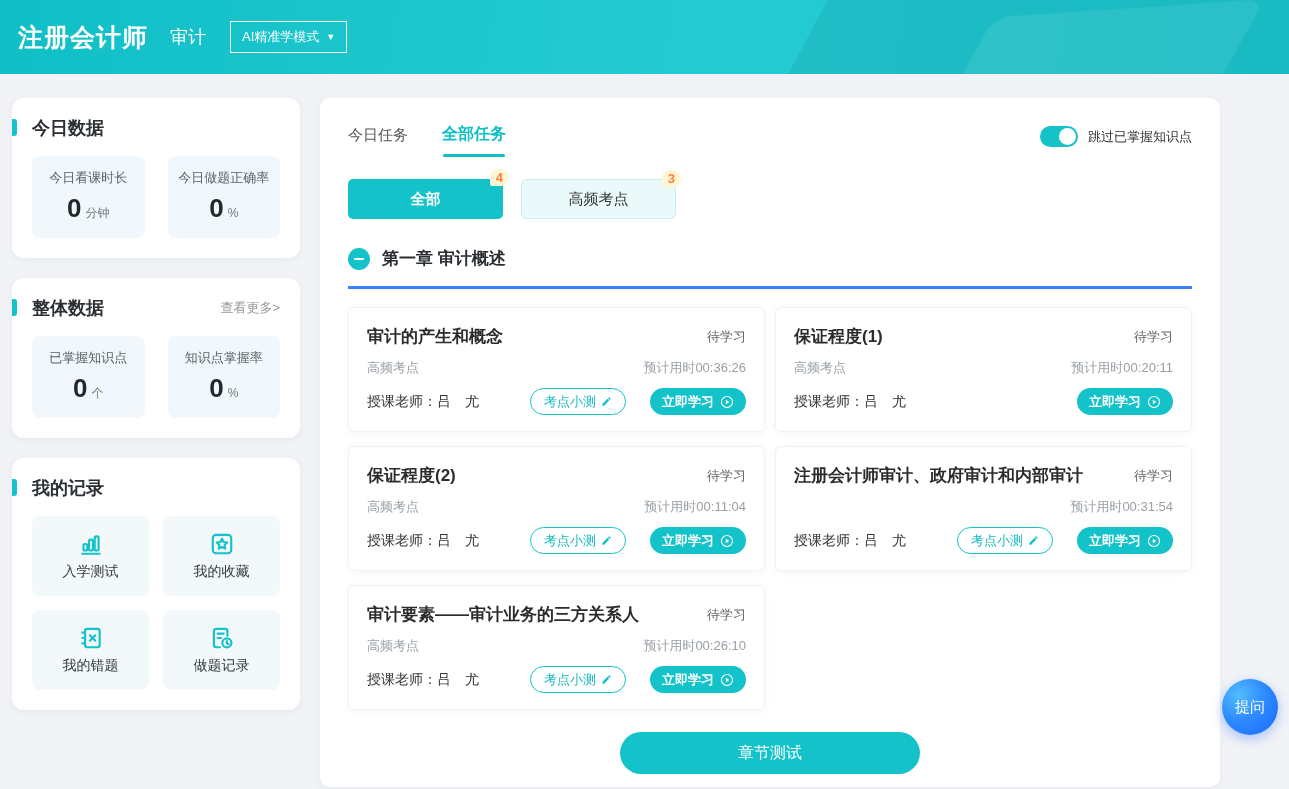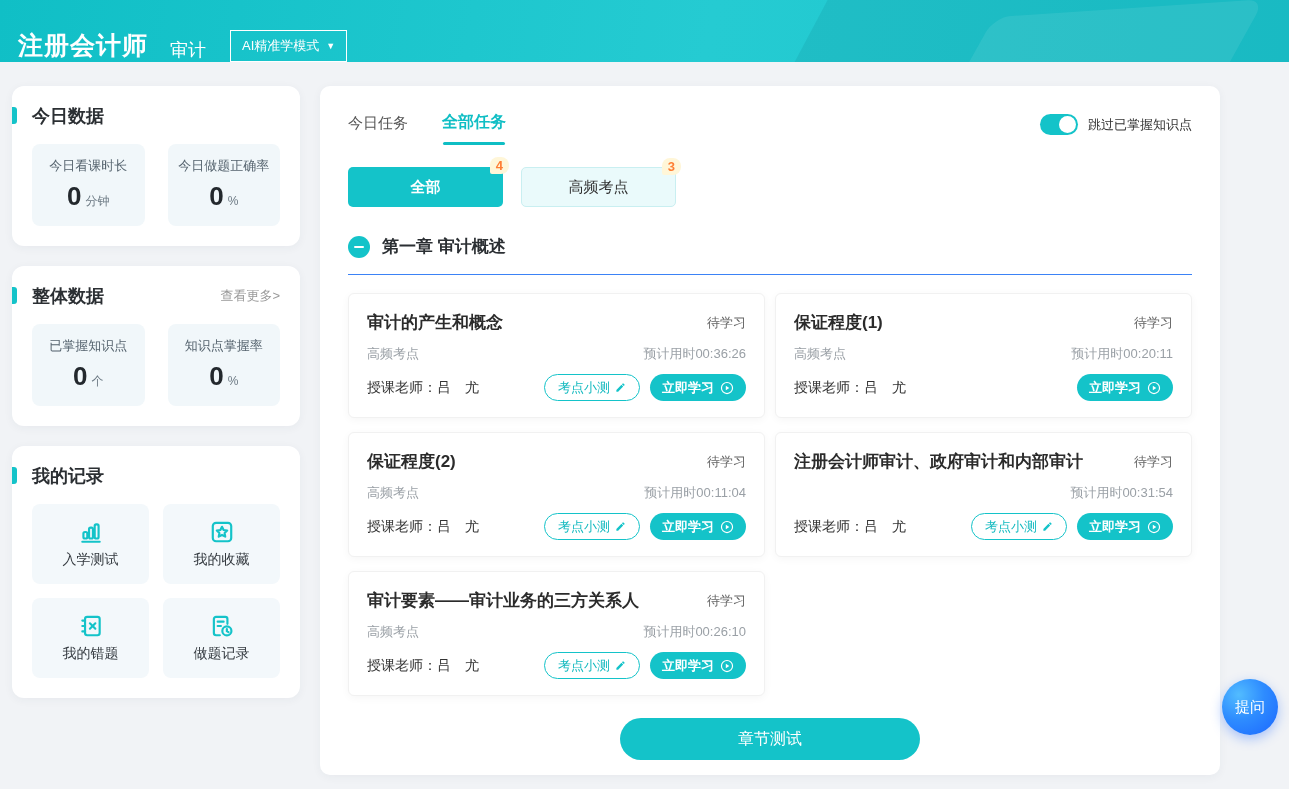--- a/index.html
+++ b/index.html
@@ -1,21 +1,21 @@
 <!DOCTYPE html>
 <html><head>
 <meta charset="utf-8">
 <style>
   * { margin:0; padding:0; box-sizing:border-box; }
   html,body { background:#e9ecef; }
   body { font-family:"Liberation Sans","DejaVu Sans",sans-serif; }
   .screen { position:relative; width:1289px; height:789px; background:#F1F3F6; overflow:hidden; margin:0 auto; }
 
   
-  .app-header { position:relative; height:62px; background:linear-gradient(100deg,#10bfc6 0%,#25cbd2 55%,#1cc7ce 100%); display:flex; align-items:flex-end; padding:0 18px; overflow:hidden; }
+  .app-header { position:relative; height:74px; background:linear-gradient(100deg,#10bfc6 0%,#25cbd2 55%,#1cc7ce 100%); display:flex; align-items:center; padding:0 18px; overflow:hidden; }
   .app-header::before { content:""; position:absolute; right:-40px; top:-30px; width:520px; height:130px; background:rgba(0,80,100,0.10); transform:skewX(-28deg); border-radius:20px; }
   .app-header::after { content:""; position:absolute; right:60px; top:8px; width:260px; height:110px; background:rgba(255,255,255,0.08); transform:skewX(-32deg) rotate(-4deg); border-radius:16px; }
   .app-title { color:#fff; font-size:25px; font-weight:bold; letter-spacing:1px; z-index:2; }
   .app-subtitle { color:#fff; font-size:18px; margin-left:22px; z-index:2; }
   .mode-pill { display:flex; align-items:center; gap:7px; margin-left:24px; border:1px solid #fff; border-radius:0; color:#fff; font-size:13px; padding:6px 11px; cursor:pointer; z-index:2; background:transparent; }
   .mode-pill .chev { font-size:9px; }
 
   
   .page { display:flex; padding:24px 69px 0 12px; gap:20px; }
   .sidebar { width:288px; flex:0 0 288px; }
@@ -48,33 +48,33 @@
   .toggle .knob { position:absolute; top:2px; width:17px; height:17px; border-radius:50%; background:#fff; transition:left .2s; left:2px; }
   .toggle.on .knob { left:19px; }
   .toggle-label { font-size:13px; color:#333; }
 
   .filters-row { display:flex; gap:18px; margin-top:22px; }
   .filter-btn { position:relative; width:155px; height:40px; border-radius:5px; display:flex; align-items:center; justify-content:center; font-size:15px; cursor:pointer; }
   .filter-btn.active { background:#14C3C9; color:#fff; font-weight:bold; }
   .filter-btn.inactive { background:#EAFAFB; border:1px solid #C9EFF1; color:#333; }
   .count-badge { position:absolute; top:-10px; right:-6px; background:#FFF6D8; color:#FF7E33; font-size:13px; font-weight:bold; padding:1px 6px; border-radius:8px 8px 8px 2px; }
 
-  .chapter-row { display:flex; align-items:center; gap:12px; margin-top:28px; padding-bottom:16px; border-bottom:1px solid #3b82f6; }
+  .chapter-row { display:flex; align-items:center; gap:12px; margin-top:28px; padding-bottom:16px; border-bottom:3px solid #3b82f6; }
   .collapse-btn { width:22px; height:22px; border-radius:50%; background:#14C3C9; position:relative; cursor:pointer; }
   .collapse-btn::after { content:""; position:absolute; left:6px; top:10px; width:10px; height:2px; background:#fff; border-radius:1px; }
   .chapter-title { font-size:17px; font-weight:bold; color:#2b2f33; }
 
   .cards-grid { display:grid; grid-template-columns:1fr 1fr; gap:14px 10px; margin-top:18px; }
   .k-card { border:1px solid #F1F1F1; border-radius:6px; box-shadow:0 2px 8px rgba(0,0,0,0.04); background:#fff; padding:17px 18px 16px; height:125px; display:flex; flex-direction:column; justify-content:space-between; }
   .k-row { display:flex; align-items:center; justify-content:space-between; }
   .k-title { font-size:17px; font-weight:bold; color:#2b2b2b; white-space:nowrap; overflow:hidden; }
   .k-status { font-size:13px; color:#666; flex:0 0 auto; margin-left:10px; }
   .k-tag, .k-duration { font-size:13px; color:#9aa0a6; }
   .k-teacher { font-size:14px; color:#333; }
-  .k-actions { display:flex; gap:10px; }
+  .k-actions { display:flex; gap:24px; }
   .btn-quiz { display:flex; align-items:center; gap:5px; height:27px; padding:0 13px; border:1px solid #14C3C9; border-radius:14px; background:#fff; color:#12b9bf; font-size:13px; cursor:pointer; }
   .btn-study { display:flex; align-items:center; gap:6px; height:27px; padding:0 12px; border:none; border-radius:14px; background:#14C3C9; color:#fff; font-size:13px; font-weight:bold; cursor:pointer; }
 
   .chapter-test-wrap { display:flex; justify-content:center; margin-top:22px; }
   .chapter-test-btn { width:300px; height:42px; border:none; border-radius:21px; background:#14C3C9; color:#fff; font-size:16px; cursor:pointer; font-family:inherit; }
 
   .ask-fab { position:absolute; left:1222px; top:679px; width:56px; height:56px; border-radius:50%; background:radial-gradient(circle at 30% 28%, #52BCFF 0%, #2E8CFF 45%, #1B66FF 100%); color:#fff; font-size:15px; display:flex; align-items:center; justify-content:center; cursor:pointer; box-shadow:0 4px 12px rgba(30,100,255,0.35); }
 </style>
 </head>
 <body>

